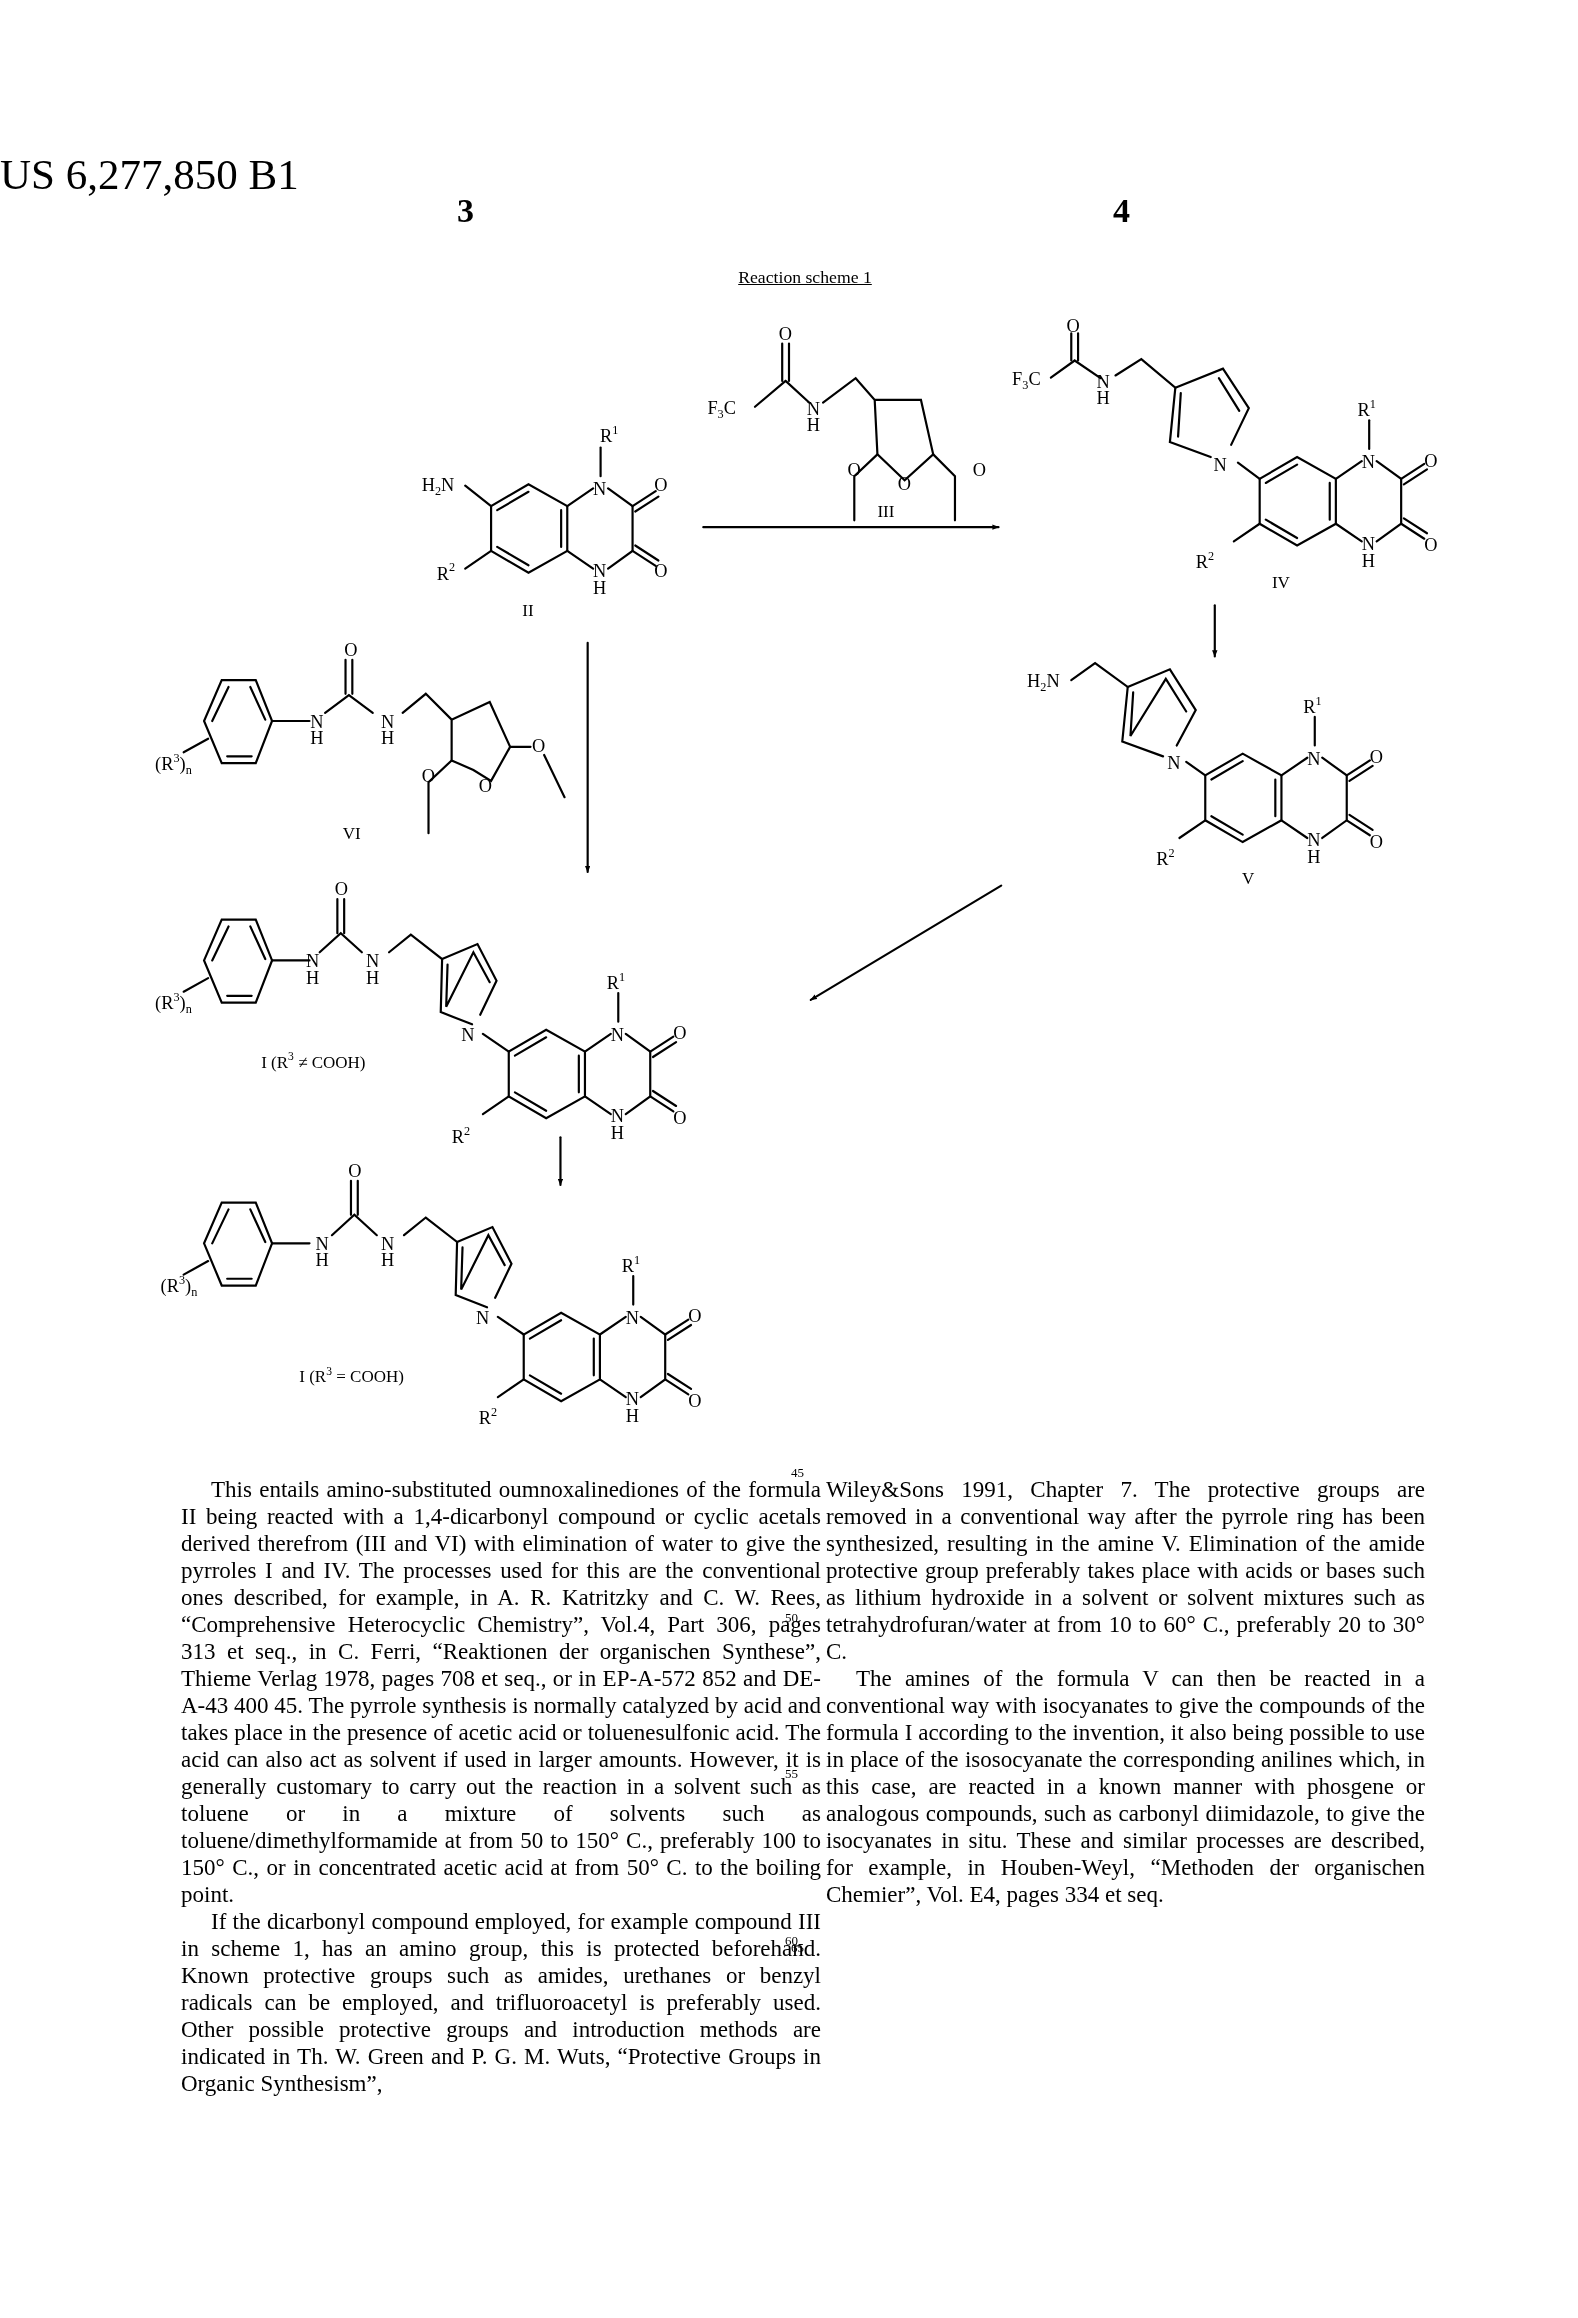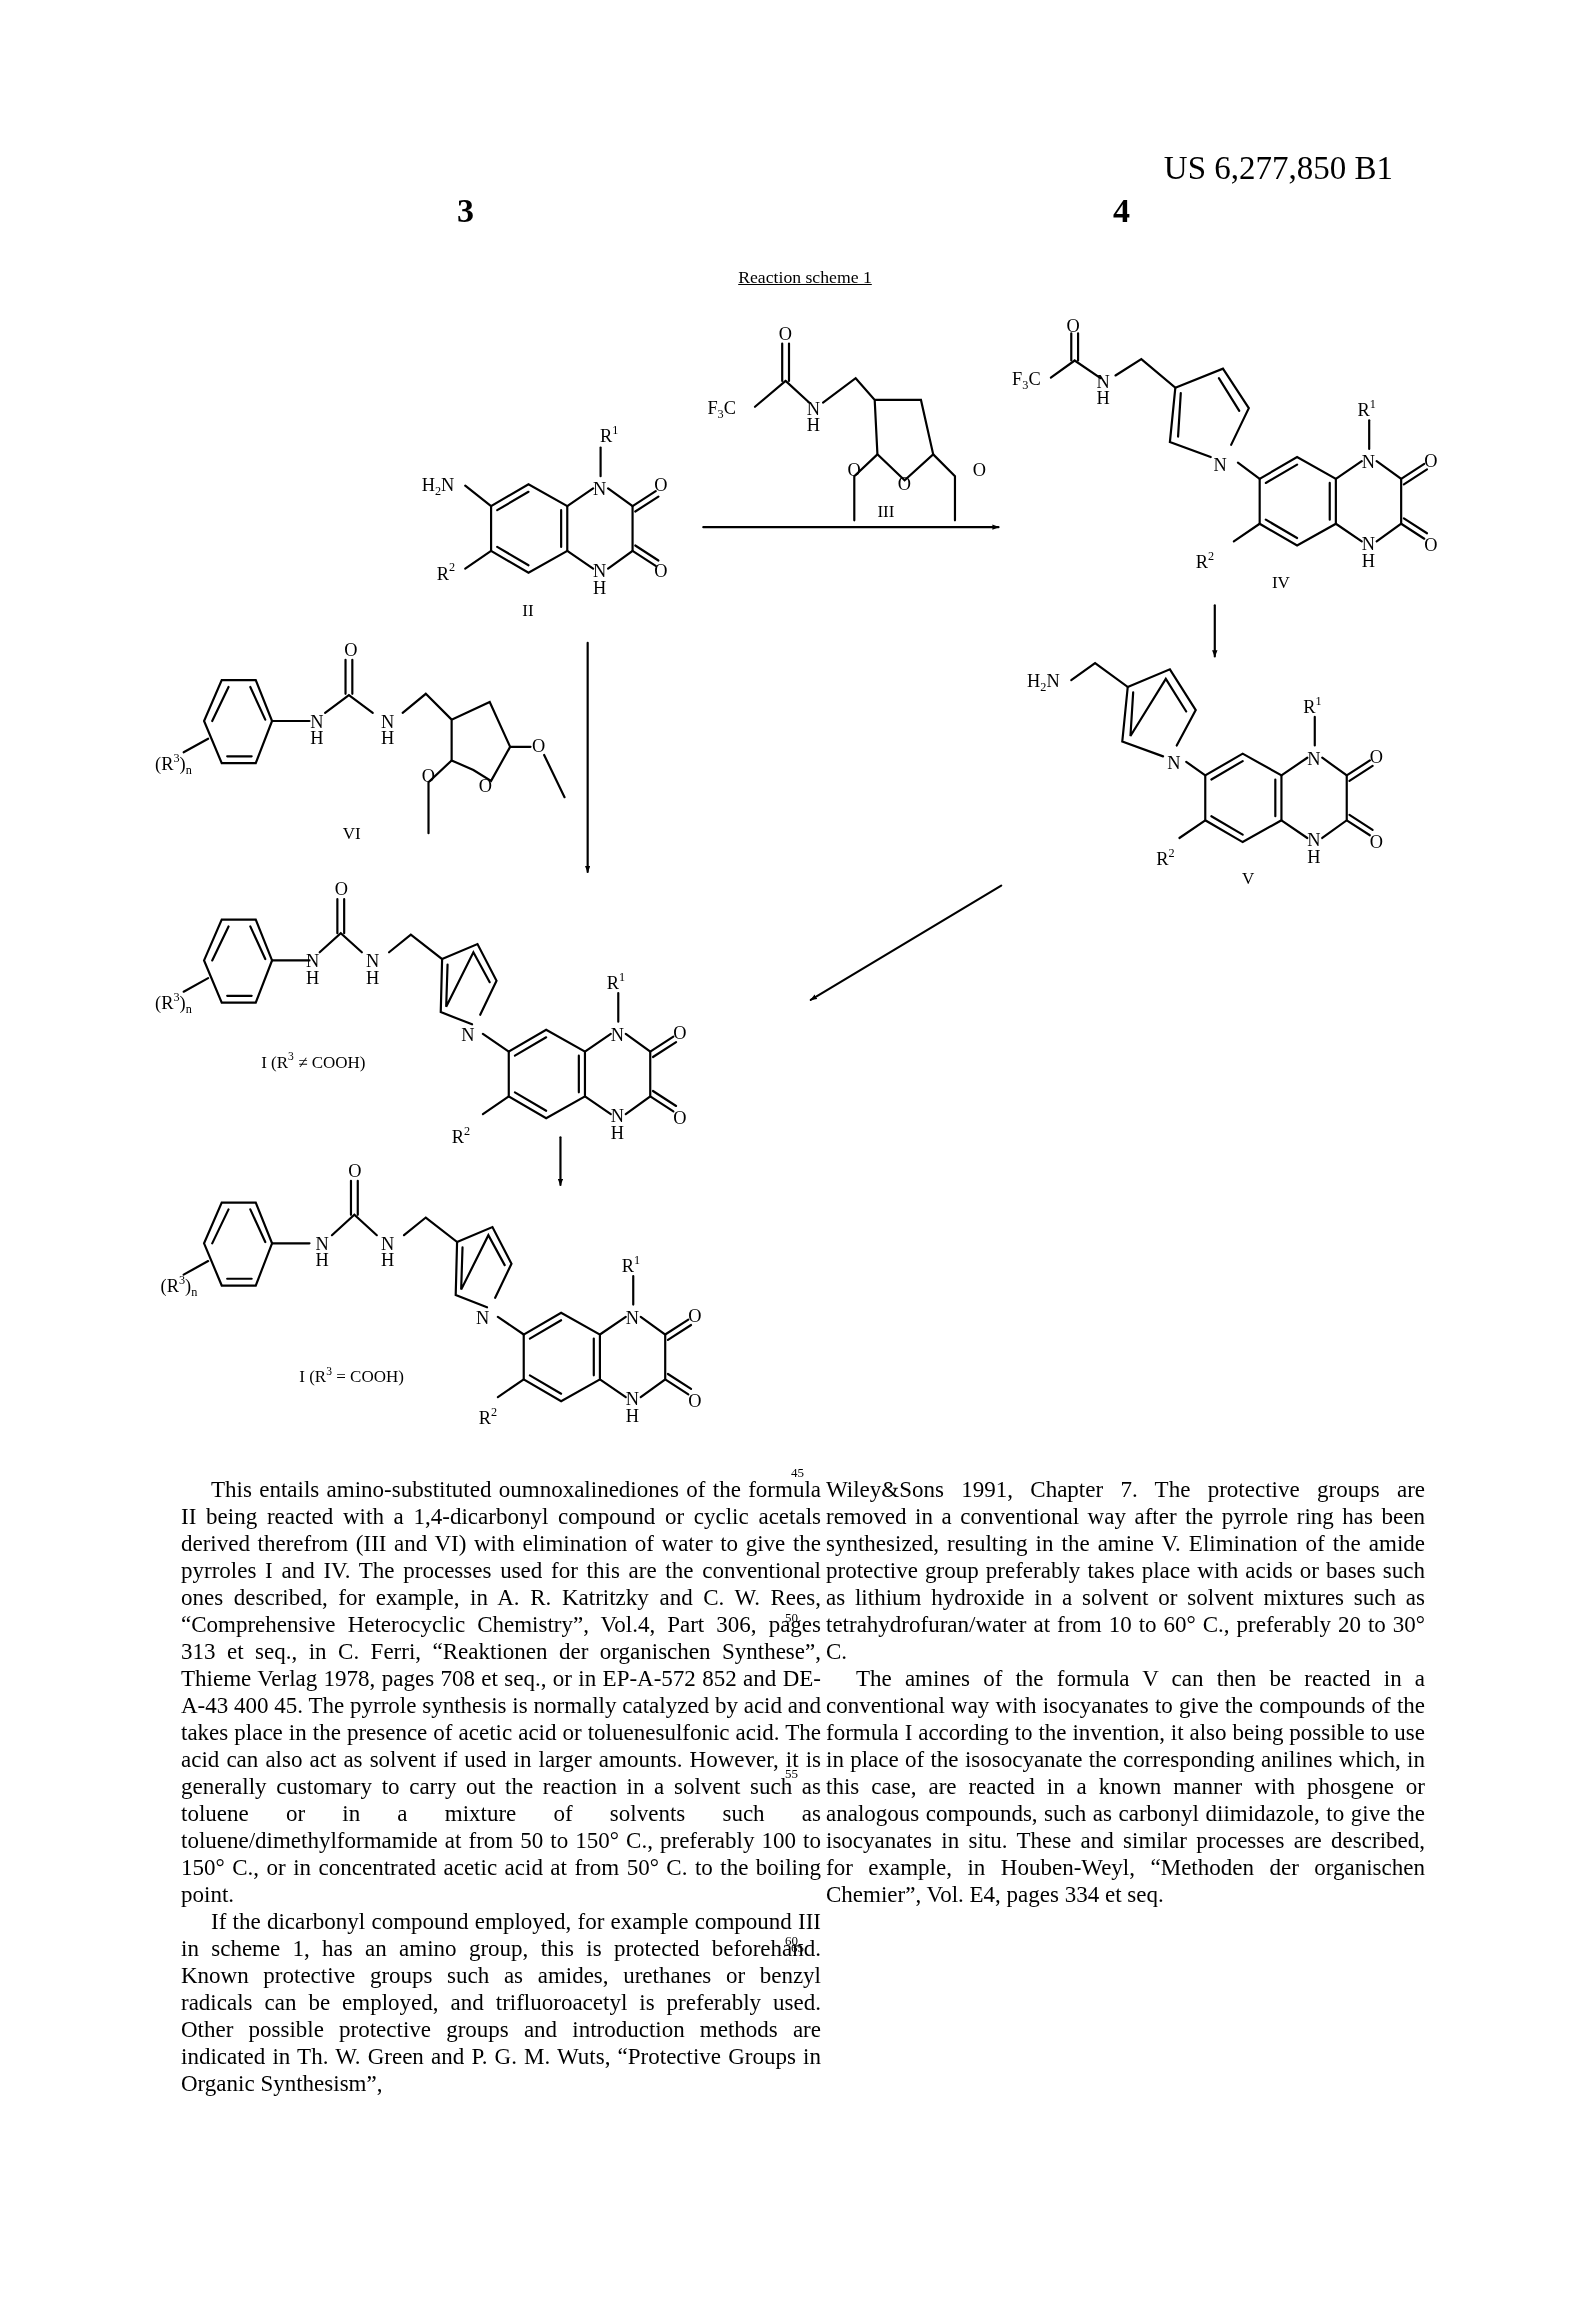--- a/index.html
+++ b/index.html
@@ -1,19 +1,19 @@
 <!DOCTYPE html>
 <html style="font-size:11px"><head>
 <meta charset="utf-8">
 <style>
   html, body { margin:0; padding:0; background:#ffffff; }
   body { width:1578px; height:2319px; position:relative; overflow:hidden;
          font-family:"Liberation Serif","DejaVu Serif",serif; color:#000; }
   .abs { position:absolute; }
-  .patent-no { left:0; width:1393px; top:150px; text-align:right; font-size:33px; }
+  .patent-no { left:0; width:1393px; top:150px; text-align:left; font-size:43px; }
   .colnum { top:192px; font-size:34px; font-weight:bold; }
   .scheme-title { left:16px; width:1578px; top:267px; text-align:center; font-size:17.7px; text-decoration:underline; }
   svg.scheme { position:absolute; left:0; top:0; }
   svg text { font-family:"Liberation Serif","DejaVu Serif",serif; fill:#000; }
   .col { position:absolute; top:1461px; font-size:23px; line-height:27px; text-align:justify;margin-top:15px; }
   .col p { margin:0; }
   .col p.indent { text-indent:30px; }
   .col-left { left:181px; width:640px; }
   .col-right { left:826px; width:599px; }
   .lineno { position:absolute; font-size:13px; }

